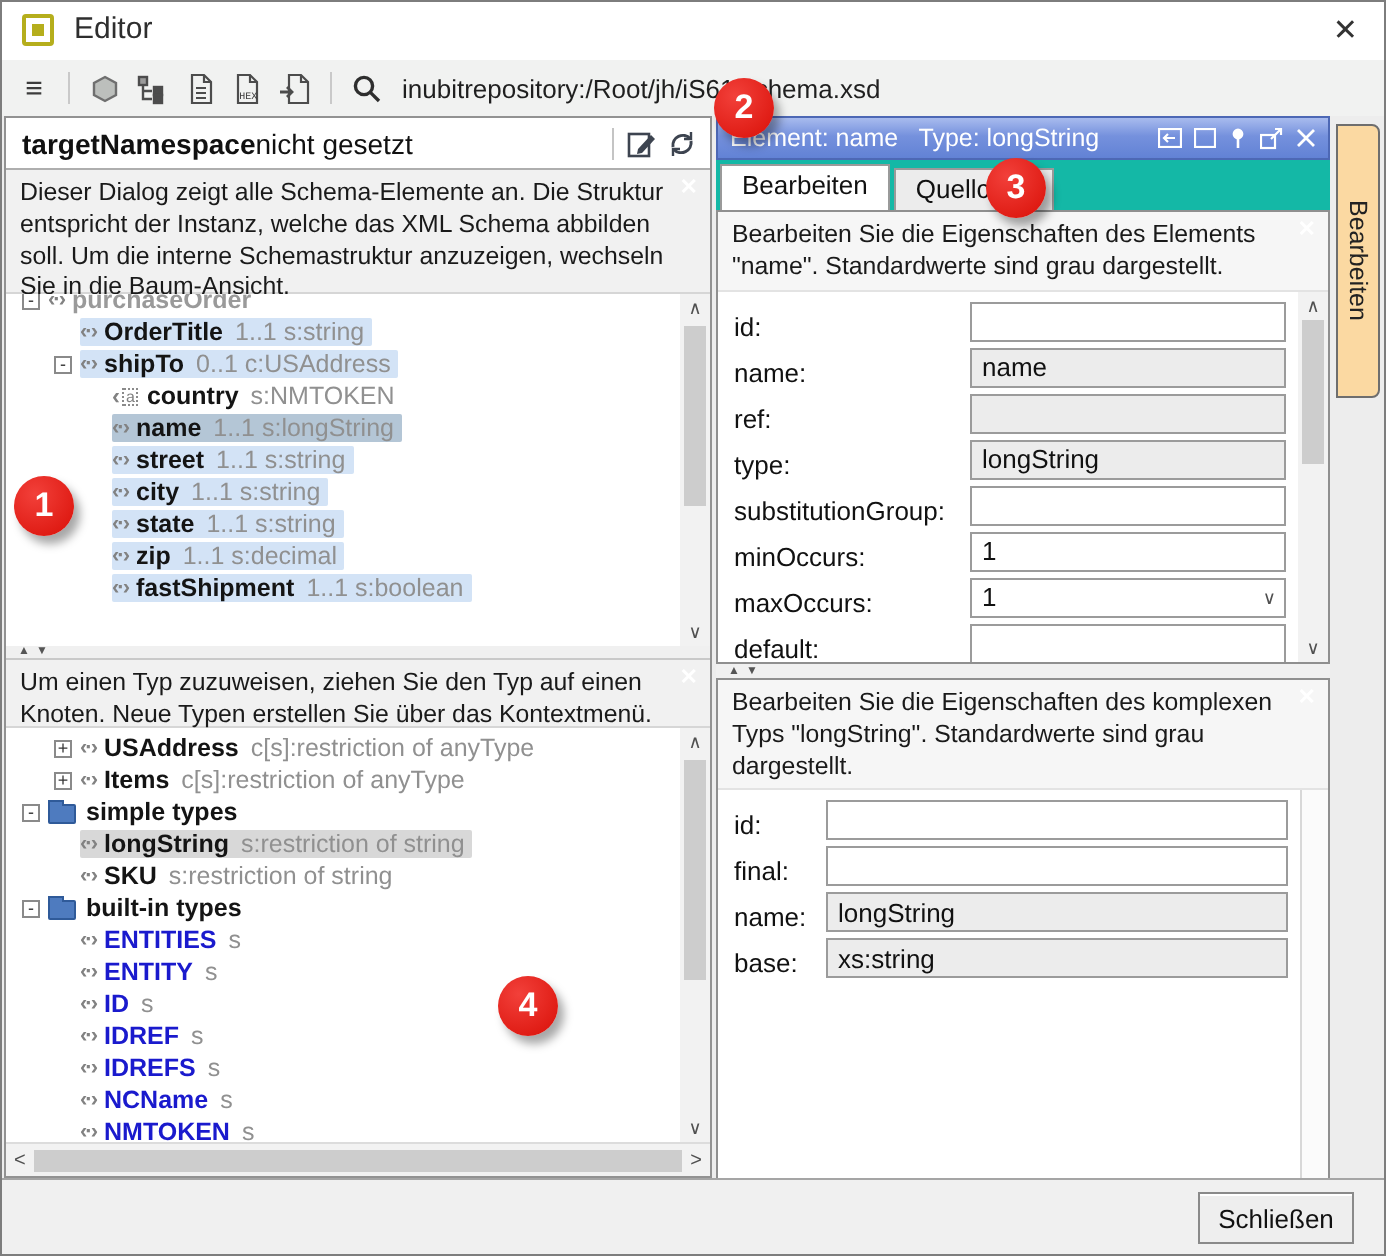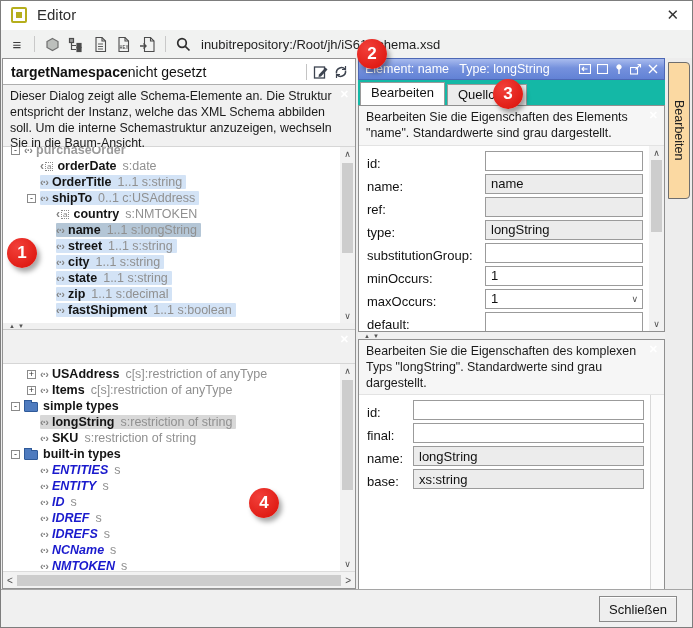--- a/index.html
+++ b/index.html
@@ -50,21 +50,21 @@
   .hl-gray { background: #d8d8d8; }
   .ico { flex: none; display: flex; align-items: center; margin-right: 4px; color: #828282; }
   .ico.element::before { content: "‹·›"; font-size: 11px; font-weight: bold; letter-spacing: -1px; }
   .ico.attribute::before { content: "‹"; font-size: 12px; font-weight: bold; }
   .ico.attribute::after { content: "a"; font-size: 8px; line-height: 7px; border: 1px dotted #8a8a8a; padding: 0 1px; margin-left: 1px; }
   .ico.folder { position: relative; width: 14px; height: 10px; background: #4e7bbf;
     border: 1px solid #2f5a99; border-radius: 1px; margin: 1px 5px 0 0; }
   .ico.folder::before { content: ""; position: absolute; top: -3px; left: -1px; width: 6px; height: 2px;
     background: #4e7bbf; border: 1px solid #2f5a99; border-bottom: none; }
   .lbl { font-weight: bold; color: #141414; }
-  .lbl.blue-lbl { color: #1a1acd; font-style: italic; }
+  .lbl.blue-lbl { color: #1a1acd; }
   .lbl.dim-lbl { color: #9a9a9a; }
   .meta { color: #909090; margin-left: 6px; }
   .lp-split { height: 7px; flex: none; background: #f0f0f0; border-bottom: 1px solid #c9c9c9;
     display: flex; align-items: center; padding-left: 6px; gap: 3px; font-size: 6px; color: #555; }
   
   .vscroll { position: absolute; right: 0; top: 0; bottom: 0; width: 15px; background: #f2f2f2;
     display: flex; flex-direction: column; justify-content: space-between; align-items: center;
     font-size: 9px; color: #505050; padding: 2px 0; }
   .vthumb { position: absolute; left: 2px; width: 11px; background: #cdcdcd; }
   .lp-hscroll { height: 17px; flex: none; background: #f2f2f2; border-top: 1px solid #dcdcdc;
@@ -221,29 +221,20 @@
           <span class="indent" style="width: 2px;"></span>
           <span class="exp">-</span>
           <span class="hlwrap">
             <span class="ico element"></span>
             <span class="lbl dim-lbl">purchaseOrder</span>
           </span>
         </div>
         <div class="trow">
           <span class="indent" style="width: 18px;"></span>
           <span class="exp" style="visibility: hidden;"></span>
-          <span class="hlwrap">
-            <span class="ico attribute"></span>
-            <span class="lbl">orderDate</span>
-            <span class="meta">s:date</span>
-          </span>
-        </div>
-        <div class="trow">
-          <span class="indent" style="width: 18px;"></span>
-          <span class="exp" style="visibility: hidden;"></span>
           <span class="hlwrap hl-light">
             <span class="ico element"></span>
             <span class="lbl">OrderTitle</span>
             <span class="meta">1..1 s:string</span>
           </span>
         </div>
         <div class="trow">
           <span class="indent" style="width: 18px;"></span>
           <span class="exp">-</span>
           <span class="hlwrap hl-light">
@@ -316,20 +307,21 @@
           </span>
         </div>
       </div>
 
     <div class="lp-split">
       <span>▲</span>
       <span>▼</span>
     </div>
 
     <div class="lp-tip lp-tip2">
+      <span>Um einen Typ zuzuweisen, ziehen Sie den Typ auf einen Knoten. Neue Typen erstellen Sie über das Kontextmenü.</span>
       <span class="tip-x">✕</span>
     </div>
 
     <div class="tree lp-tree2">
 
       <div class="vscroll">
         <span>∧</span>
         <span>∨</span>
         <span class="vthumb" style="top:16px;height:110px"></span>
       </div>

